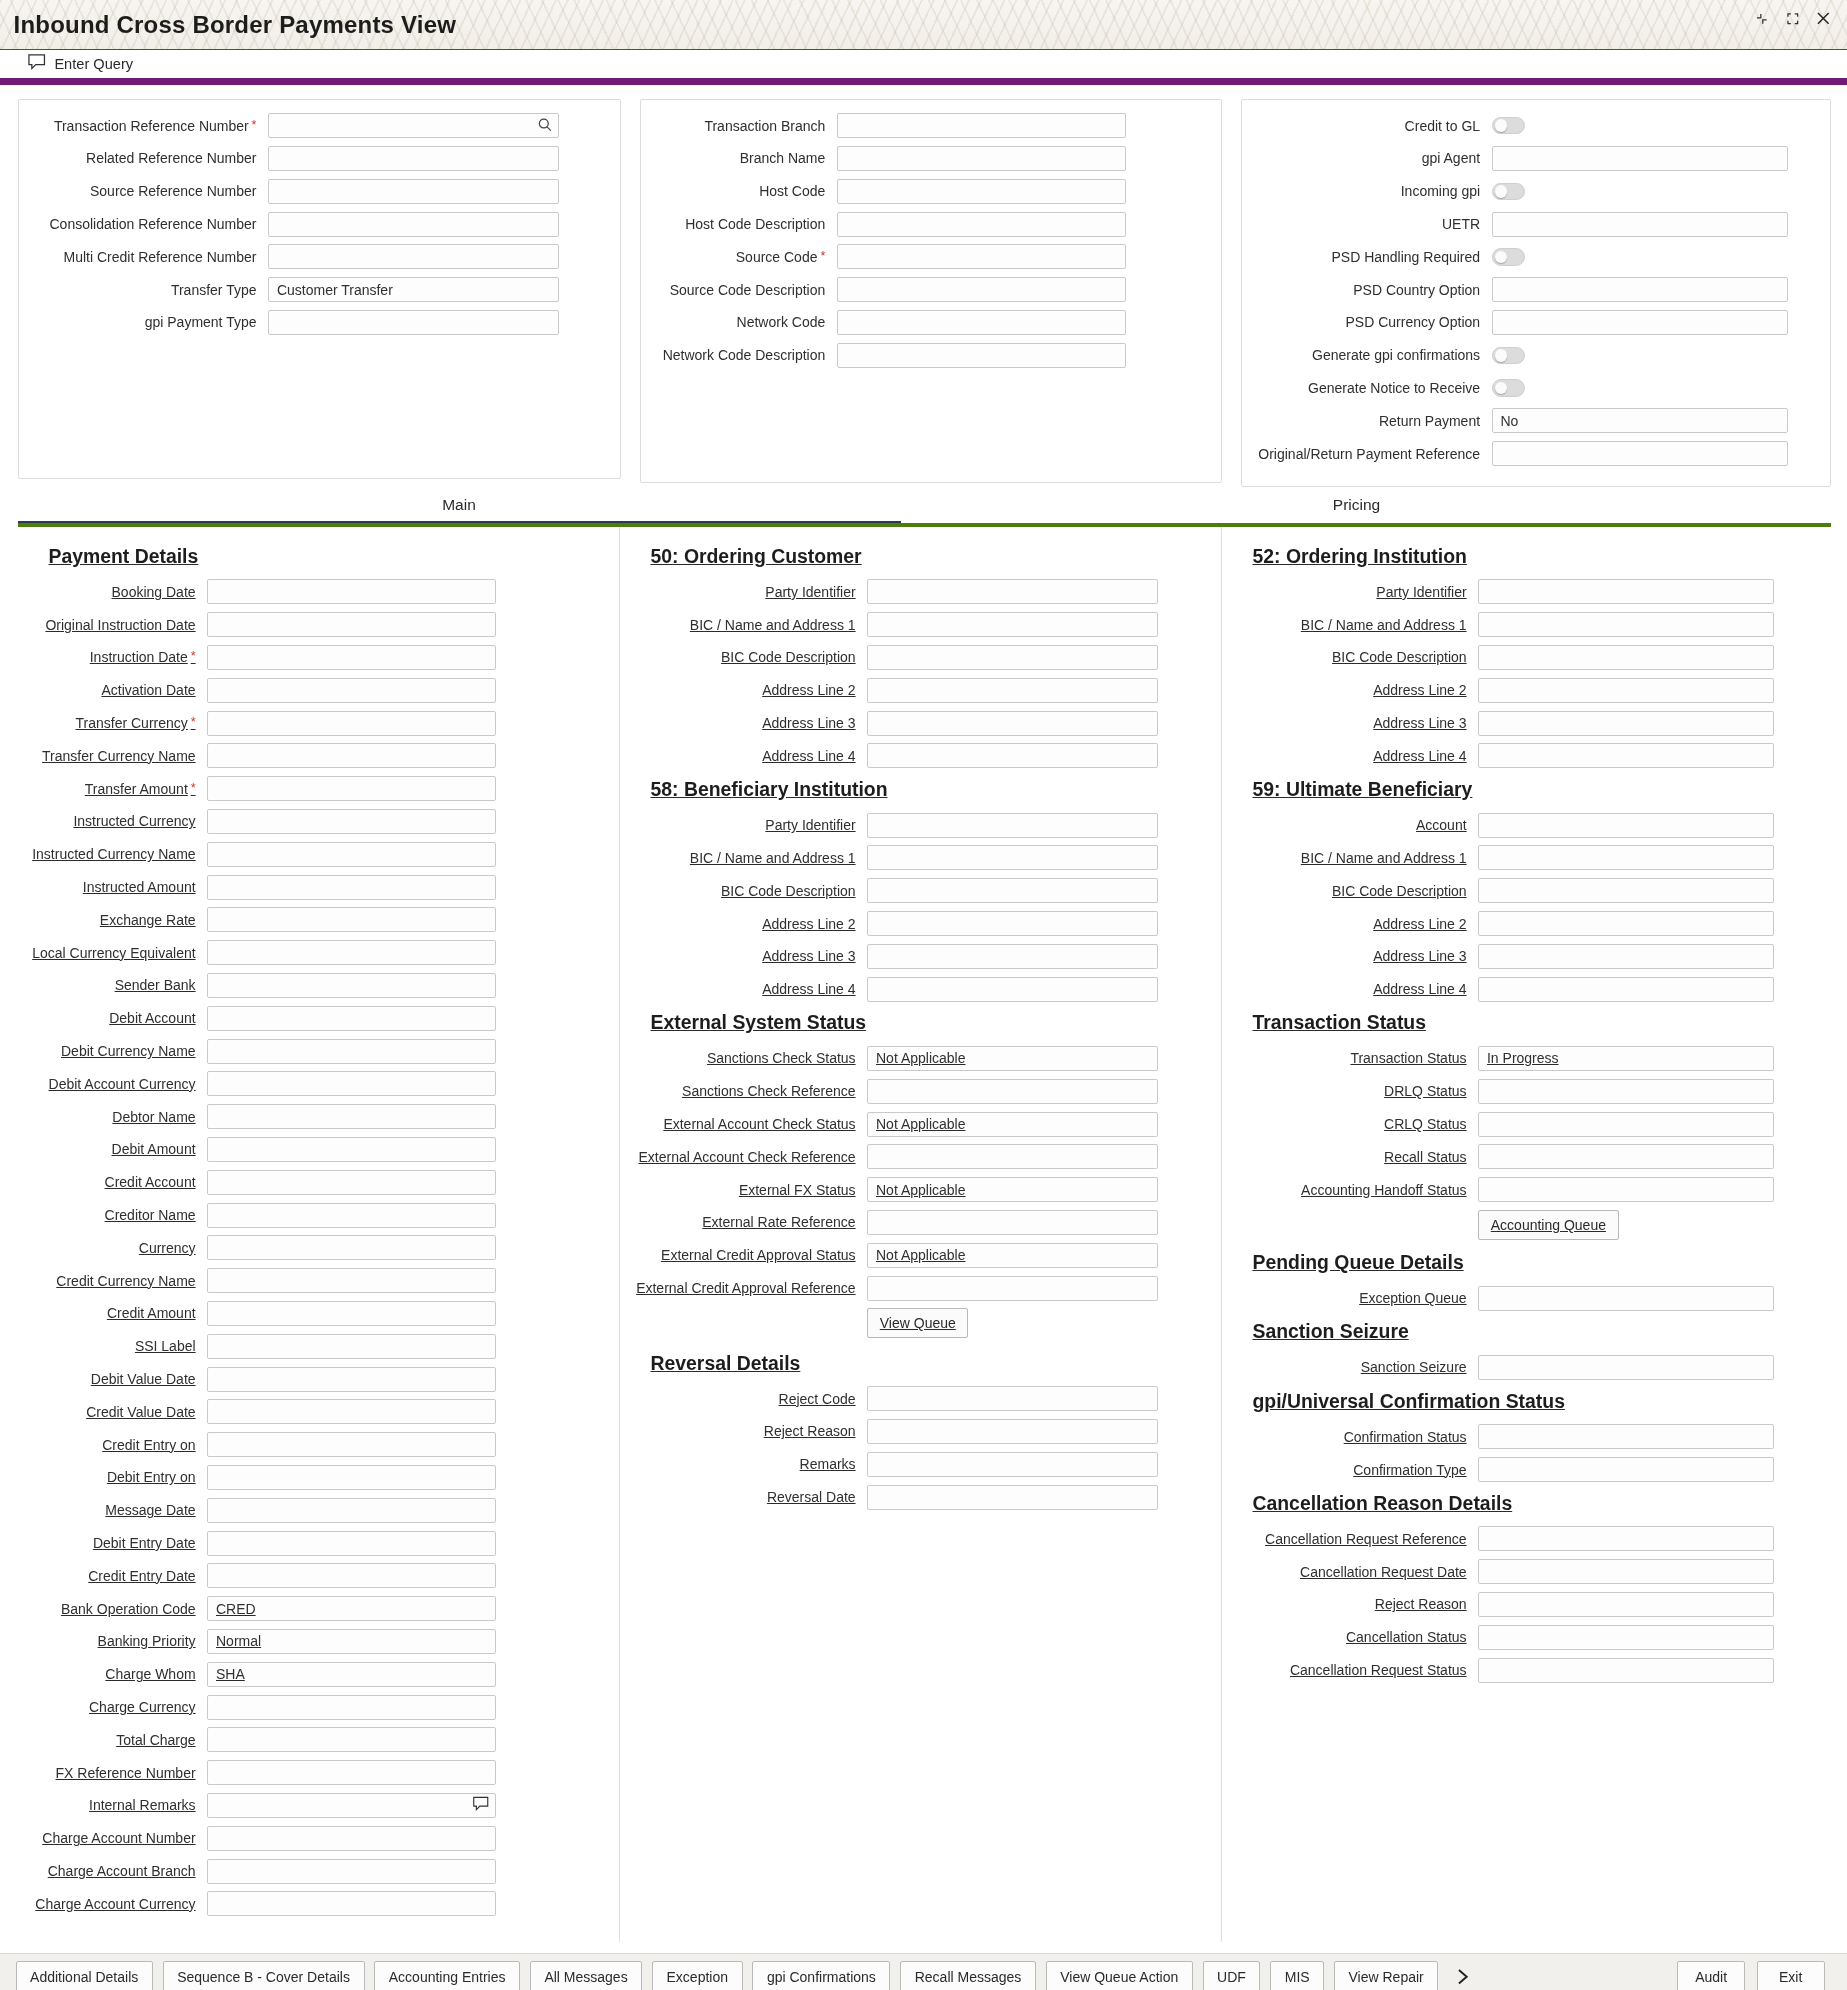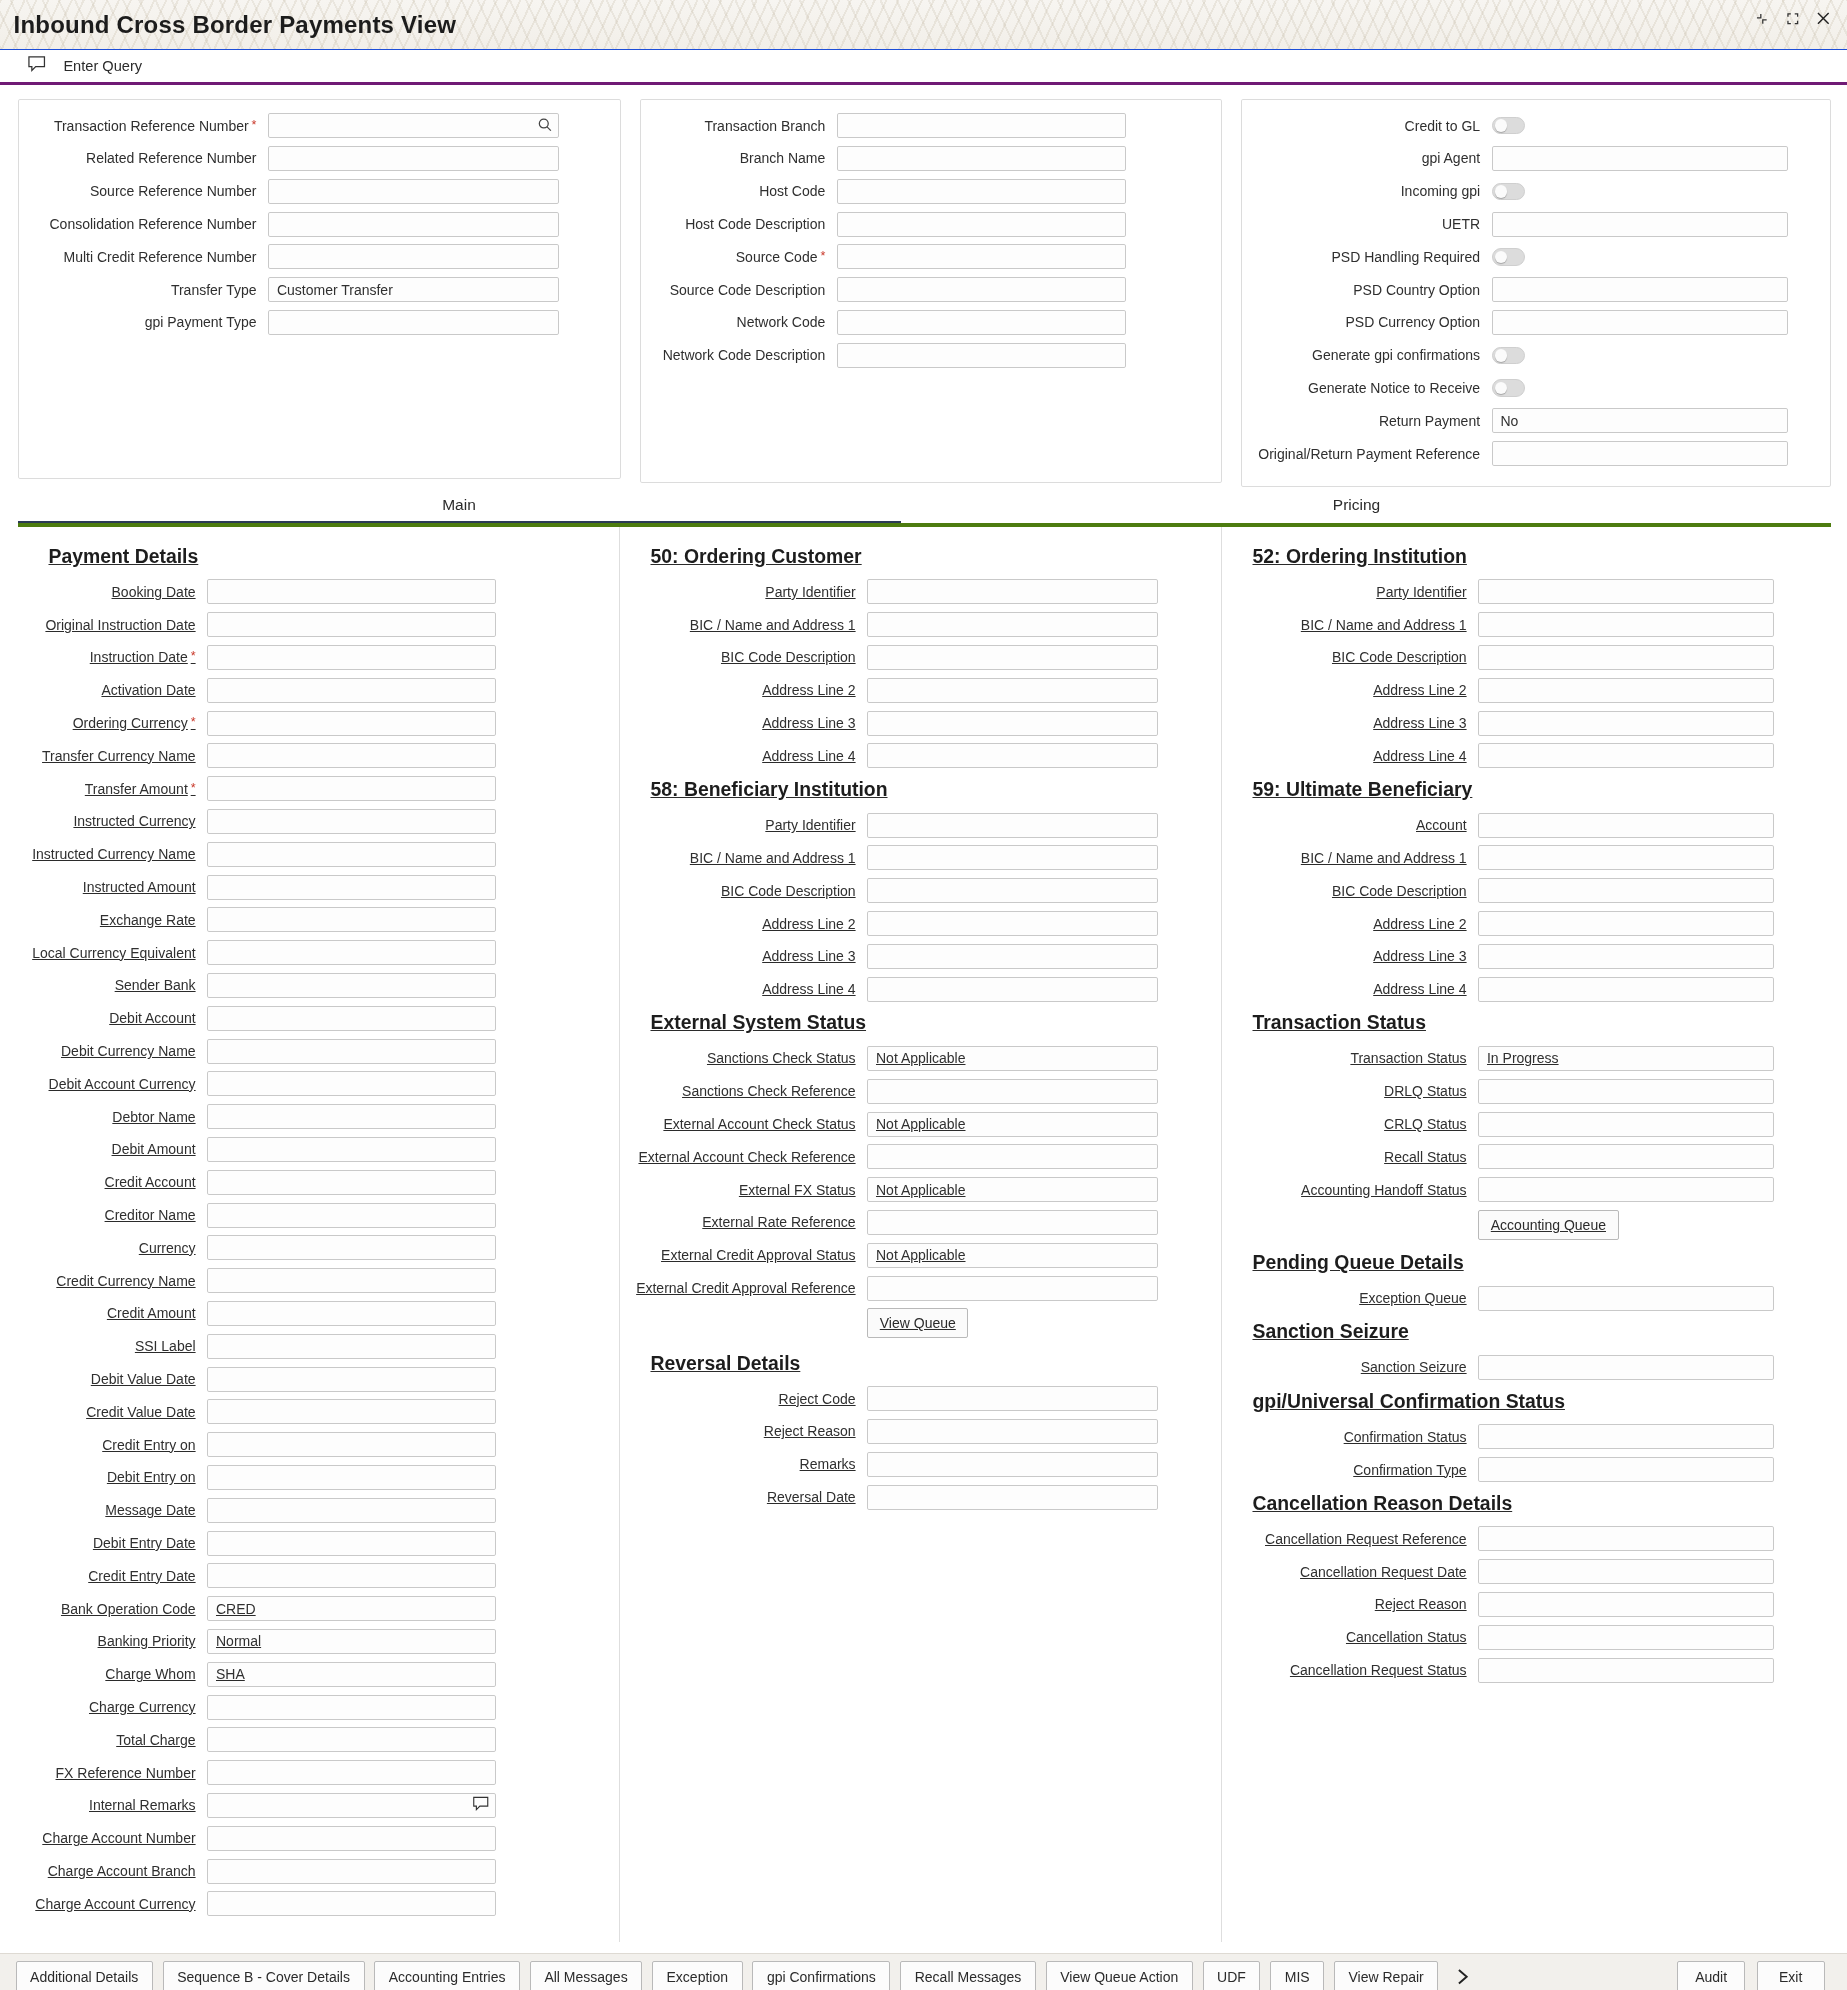--- a/index.html
+++ b/index.html
@@ -60,24 +60,24 @@
     cursor: pointer;
     line-height: 1;
   }
   .win-btn svg { display: block; }
 
   
   .querybar {
     height: 35px;
     display: flex;
     align-items: center;
-    gap: 17px;
+    gap: 8px;
     padding: 12px 27px;
     background: #ffffff;
-    border-bottom: 3px solid #701a75;
+    border-bottom: 7px solid #701a75;
   }
   .querybar .label { font-size: 14.6px; color: #2b2b2b; }
 
   
   .panel-row {
     display: flex;
     align-items: center;
     margin-bottom: 7.8px;
     min-height: 25px;
   }
@@ -420,21 +420,21 @@
         </div>
       <div class="panel-row">
           <div class="f-label"><span>Instruction Date</span><span class="req">*</span></div>
           <div class="f-input"></div>
         </div>
       <div class="panel-row">
           <div class="f-label">Activation Date</div>
           <div class="f-input"></div>
         </div>
       <div class="panel-row">
-          <div class="f-label"><span>Ordering Currency</span><span class="req">*</span></div>
+          <div class="f-label"><span>Transfer Currency</span><span class="req">*</span></div>
           <div class="f-input"></div>
         </div>
       <div class="panel-row">
           <div class="f-label">Transfer Currency Name</div>
           <div class="f-input"></div>
         </div>
       <div class="panel-row">
           <div class="f-label"><span>Transfer Amount</span><span class="req">*</span></div>
           <div class="f-input"></div>
         </div>

